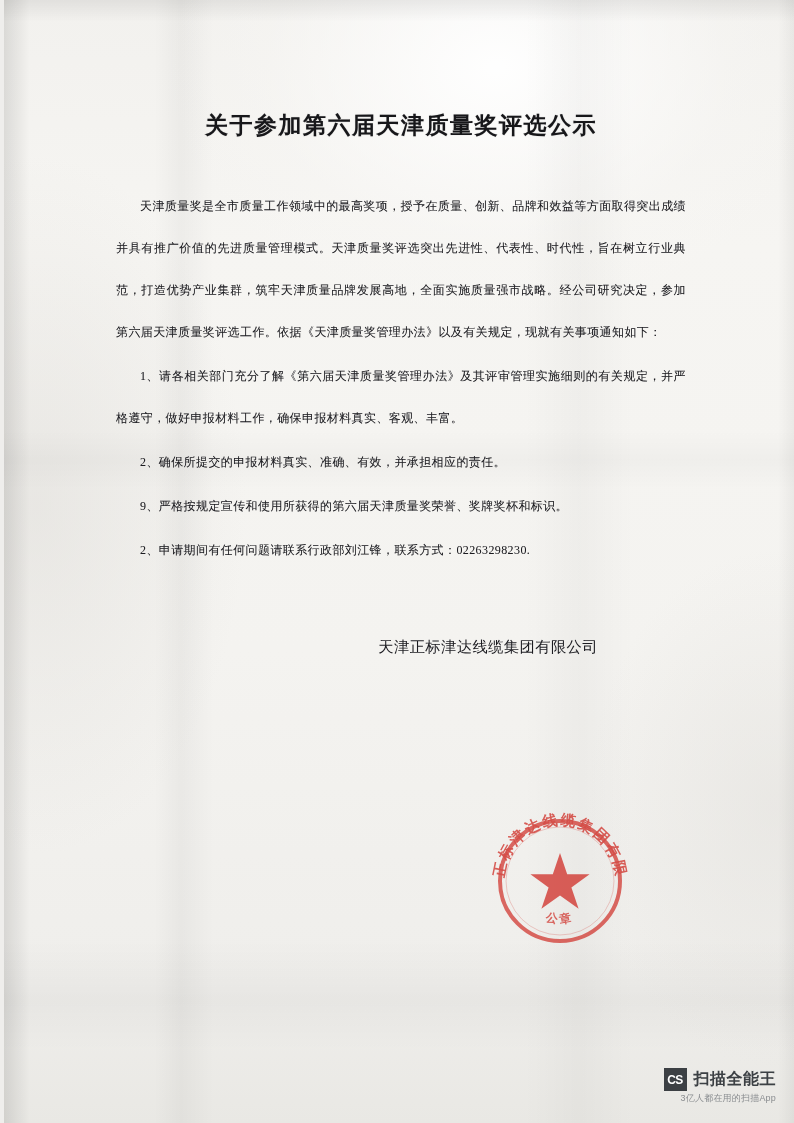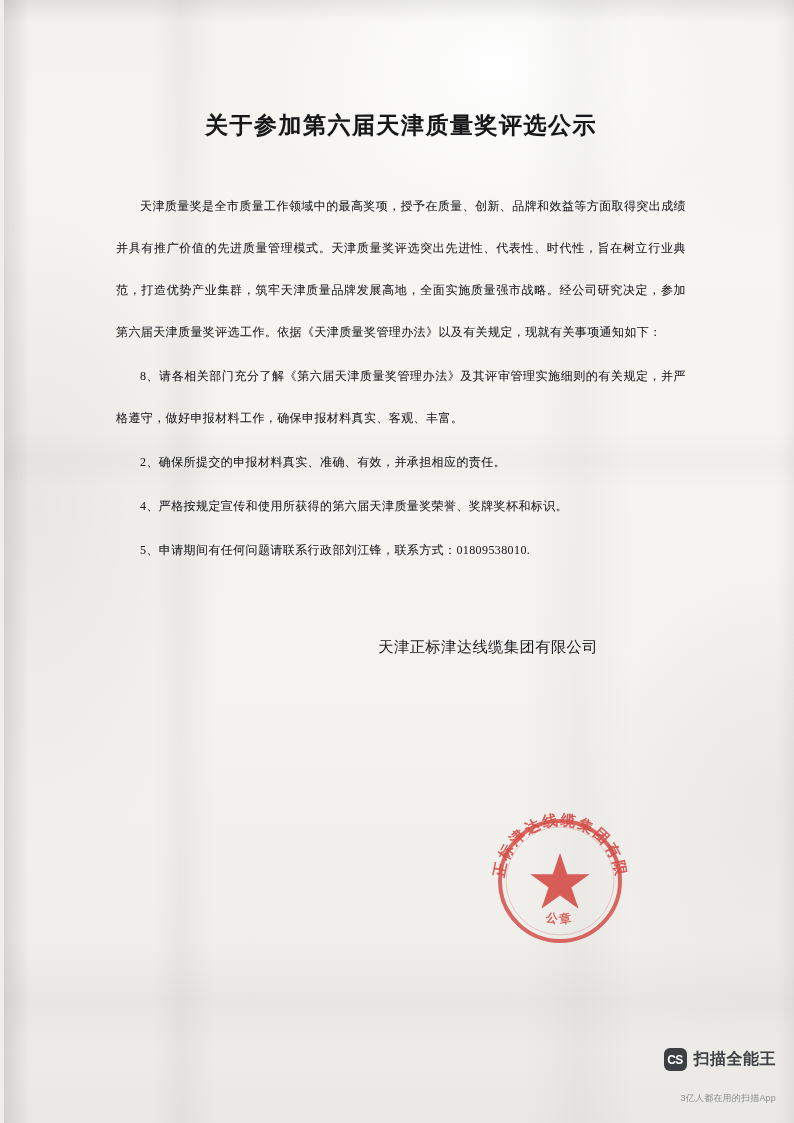--- a/index.html
+++ b/index.html
@@ -139,21 +139,21 @@
     align-items: flex-end;
   }
   .cs-row {
     display: flex;
     align-items: center;
     gap: 7px;
   }
   .cs-logo {
     width: 23px;
     height: 23px;
-    border-radius: 6px;
+    border-radius: 0;
     background: #3c4044;
     color: #ffffff;
     font-family: "Liberation Sans", sans-serif;
     font-size: 12px;
     font-weight: bold;
     display: flex;
     align-items: center;
     justify-content: center;
     letter-spacing: -0.5px;
   }
@@ -161,45 +161,45 @@
     font-family: Liberation Sans, sans-serif;
     font-size: 16px;
     color: #3c4044;
     font-weight: bold;
     letter-spacing: 0.5px;
   }
   .cs-sub {
     font-family: "Liberation Sans", sans-serif;
     font-size: 9px;
     color: #8a8d90;
-    margin-top: 21px;
+    margin-top: 1px;
     letter-spacing: 0.2px;
   }
 </style>
 </head>
 <body>
 
 <div class="page">
   <div class="crease crease-1"></div>
   <div class="crease crease-2"></div>
   <div class="crease crease-3"></div>
   <div class="crease crease-4"></div>
   <div class="crease edge-shadow-left"></div>
   <div class="crease edge-shadow-top"></div>
   <div class="crease edge-shadow-right"></div>
 
   <div class="doc-body">
 
     <h1 class="doc-title">关于参加第六届天津质量奖评选公示</h1>
 
     <p class="para indent para-gap-first">天津质量奖是全市质量工作领域中的最高奖项，授予在质量、创新、品牌和效益等方面取得突出成绩并具有推广价值的先进质量管理模式。天津质量奖评选突出先进性、代表性、时代性，旨在树立行业典范，打造优势产业集群，筑牢天津质量品牌发展高地，全面实施质量强市战略。经公司研究决定，参加第六届天津质量奖评选工作。依据《天津质量奖管理办法》以及有关规定，现就有关事项通知如下：</p>
-    <p class="para indent para-gap">8、请各相关部门充分了解《第六届天津质量奖管理办法》及其评审管理实施细则的有关规定，并严格遵守，做好申报材料工作，确保申报材料真实、客观、丰富。</p>
+    <p class="para indent para-gap">1、请各相关部门充分了解《第六届天津质量奖管理办法》及其评审管理实施细则的有关规定，并严格遵守，做好申报材料工作，确保申报材料真实、客观、丰富。</p>
     <p class="para indent para-gap">2、确保所提交的申报材料真实、准确、有效，并承担相应的责任。</p>
-    <p class="para indent para-gap">4、严格按规定宣传和使用所获得的第六届天津质量奖荣誉、奖牌奖杯和标识。</p>
-    <p class="para indent para-gap">5、申请期间有任何问题请联系行政部刘江锋，联系方式：01809538010.</p>
+    <p class="para indent para-gap">9、严格按规定宣传和使用所获得的第六届天津质量奖荣誉、奖牌奖杯和标识。</p>
+    <p class="para indent para-gap">2、申请期间有任何问题请联系行政部刘江锋，联系方式：02263298230.</p>
 
     <div class="signature-block">
       <div class="sig-line">天津正标津达线缆集团有限公司</div>
     </div>
 
   </div>
 
   <div class="seal">
     <svg width="152" height="152" viewBox="0 0 152 152" xmlns="http://www.w3.org/2000/svg">
       <defs>

